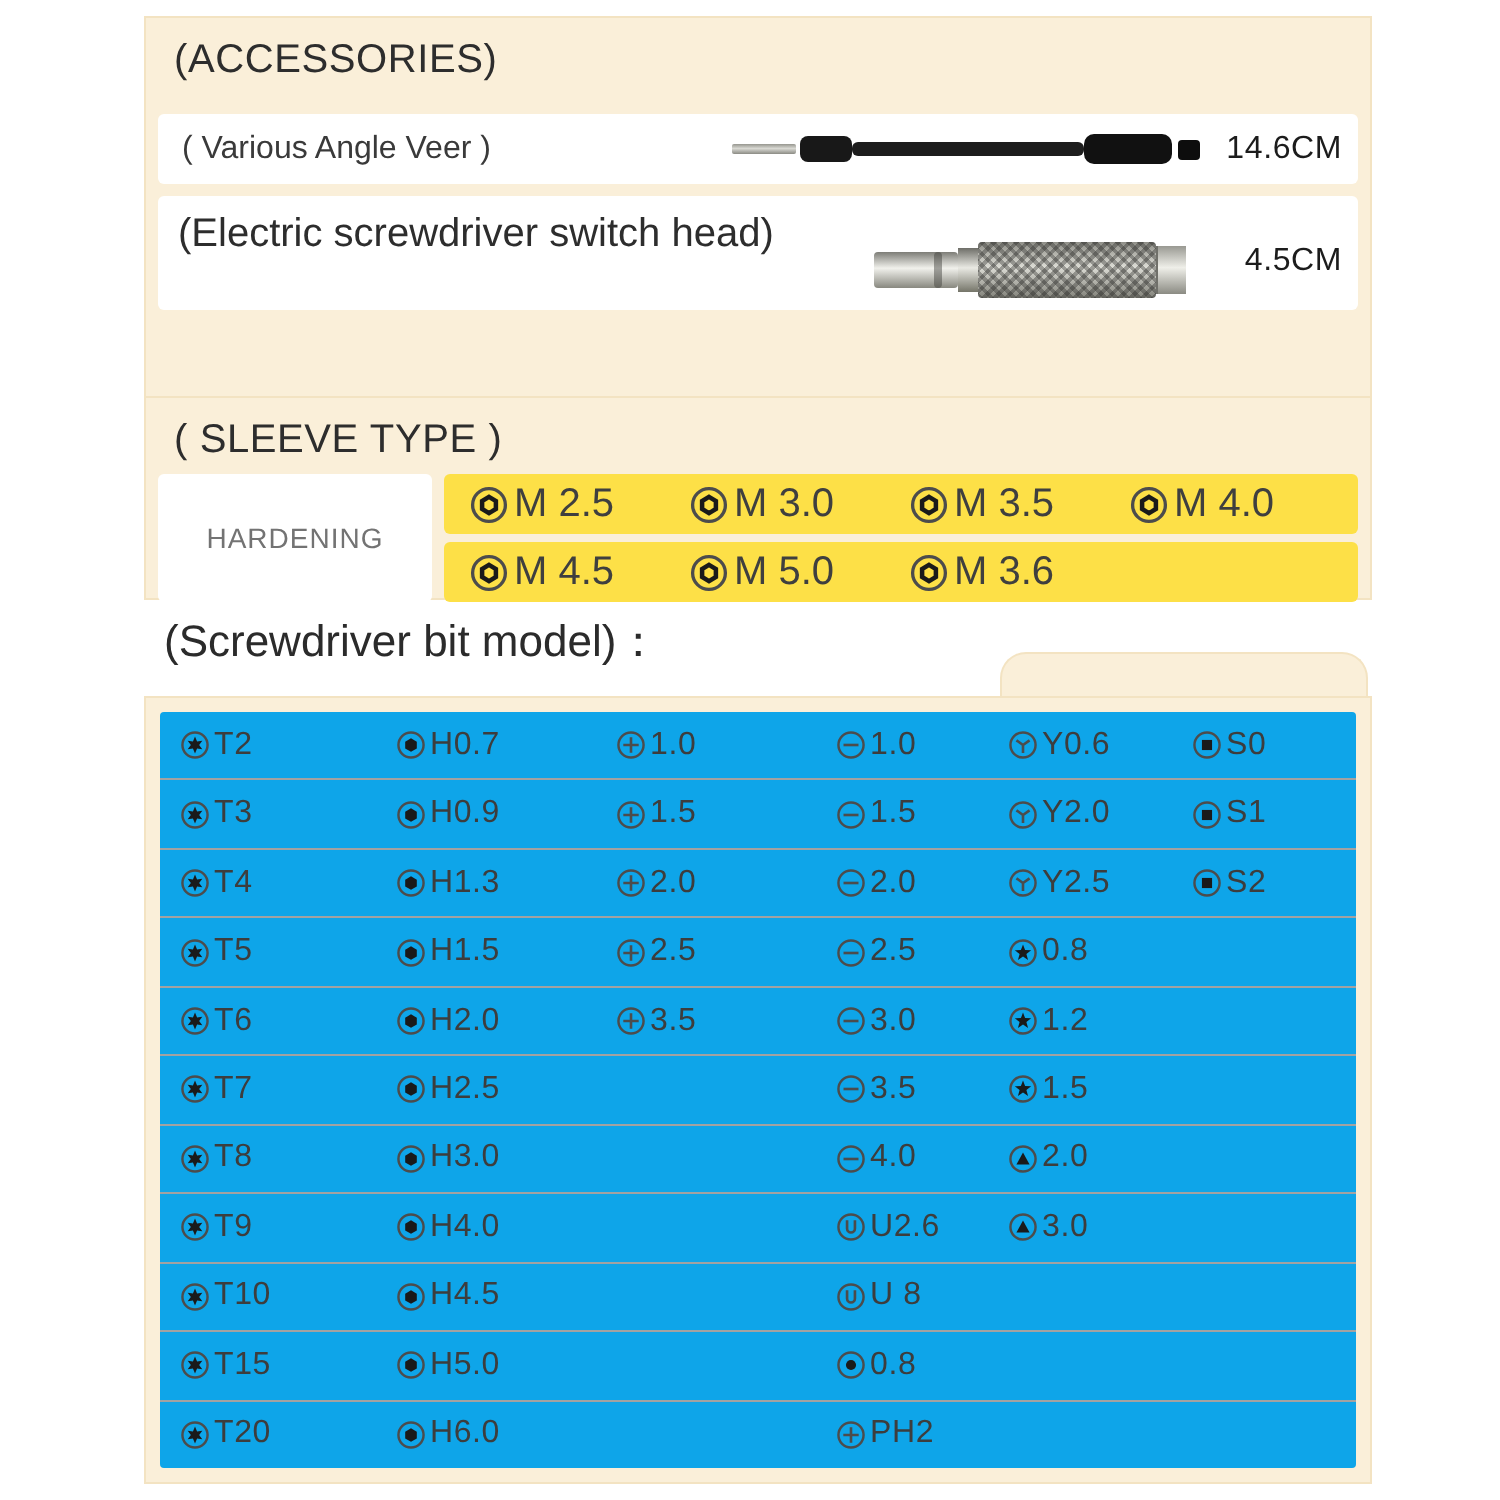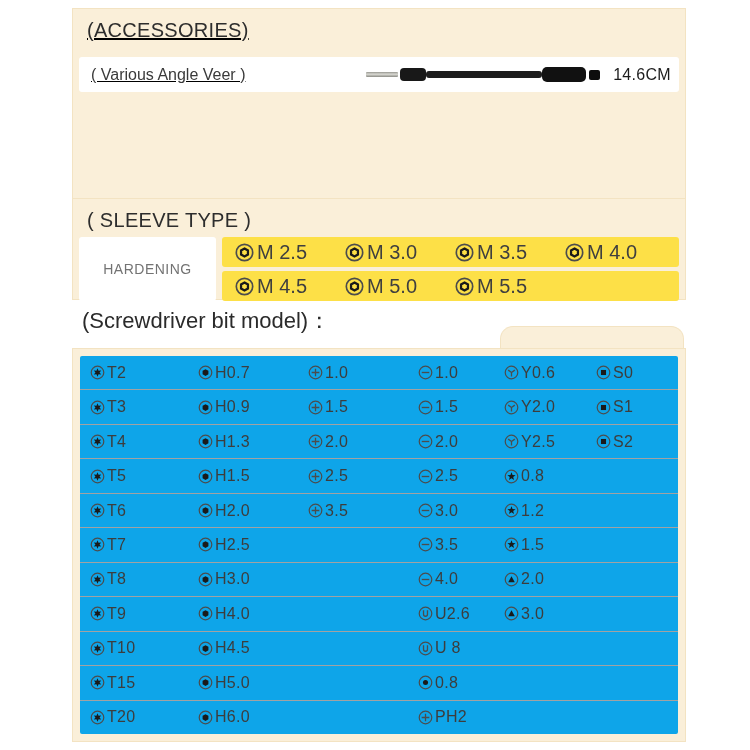--- a/index.html
+++ b/index.html
@@ -10,21 +10,21 @@
   }
   .section{
     position:absolute;left:72px;width:614px;box-sizing:border-box;
     background:#faefd9;border:1px solid #f3e3c2;padding:6px;
   }
   .sec-header{
     height:30px;display:flex;align-items:center;padding-left:8px;
     font-size:20px;color:#2d2d2d;letter-spacing:0.3px;
   }
   
-  .acc{top:8px;height:220px;text-decoration:underline;}
+  .acc{top:8px;height:220px;}
   .acc-row{
     background:#fff;border-radius:3px;margin-bottom:6px;position:relative;
     display:flex;align-items:center;
   }
   .acc-row.r1{height:35px;margin-top:12px;}
   .acc-row.r2{height:32px;}
   .acc-row.r3{height:57px;display:block;margin-bottom:0;}
   .acc-label{font-size:16px;color:#3a3a3a;padding-left:12px;white-space:nowrap;}
   .acc-label-big{font-size:20px;color:#2d2d2d;padding:8px 0 0 10px;white-space:nowrap;}
   .acc-len{
@@ -104,20 +104,30 @@
       <span class="tip"></span>
       <span class="conn1"></span>
       <span class="cable"></span>
       <span class="conn2"></span>
       <span class="cap"></span>
     </span>
     <span class="acc-len">14.6CM</span>
   </div>
 
 
+  <div class="acc-row r3">
+    <div class="acc-label-big">(Electric screwdriver switch head)</div>
+    <span class="g-head">
+      <span class="hexshank"></span>
+      <span class="neck"></span>
+      <span class="knurl"></span>
+      <span class="endring"></span>
+    </span>
+    <span class="acc-len low">4.5CM</span>
+  </div>
 </div>
 
 <div class="section sleeve">
   <div class="sec-header">( SLEEVE TYPE )</div>
   <div class="sleeve-body">
     <div class="sleeve-left">HARDENING</div>
     <div class="sleeve-grid" id="sleeve-grid">
         <div class="sleeve-row">
           <span class="sleeve-item">
             <span class="bicon">
@@ -175,21 +185,21 @@
             </span>
             <span>M 5.0</span>
           </span>
           <span class="sleeve-item">
             <span class="bicon">
               <svg width="15" height="15" viewBox="0 0 16 16">
                 <circle cx="8" cy="8" r="6.9" fill="none" stroke="#4c4c4c" stroke-width="1.4"></circle>
                 <polygon points="8,4.6 10.9,6.3 10.9,9.7 8,11.4 5.1,9.7 5.1,6.3" fill="none" stroke="#1a1a1a" stroke-width="1.9"></polygon>
               </svg>
             </span>
-            <span>M 5.5</span>
+            <span>M 3.6</span>
           </span>
         </div>
       </div>
   </div>
 </div>
 
 <div class="bits-title">(Screwdriver bit model)：</div>
 <div class="bits-tab"></div>
 <div class="section bits">
   <div class="bits-body" id="bits-body">

